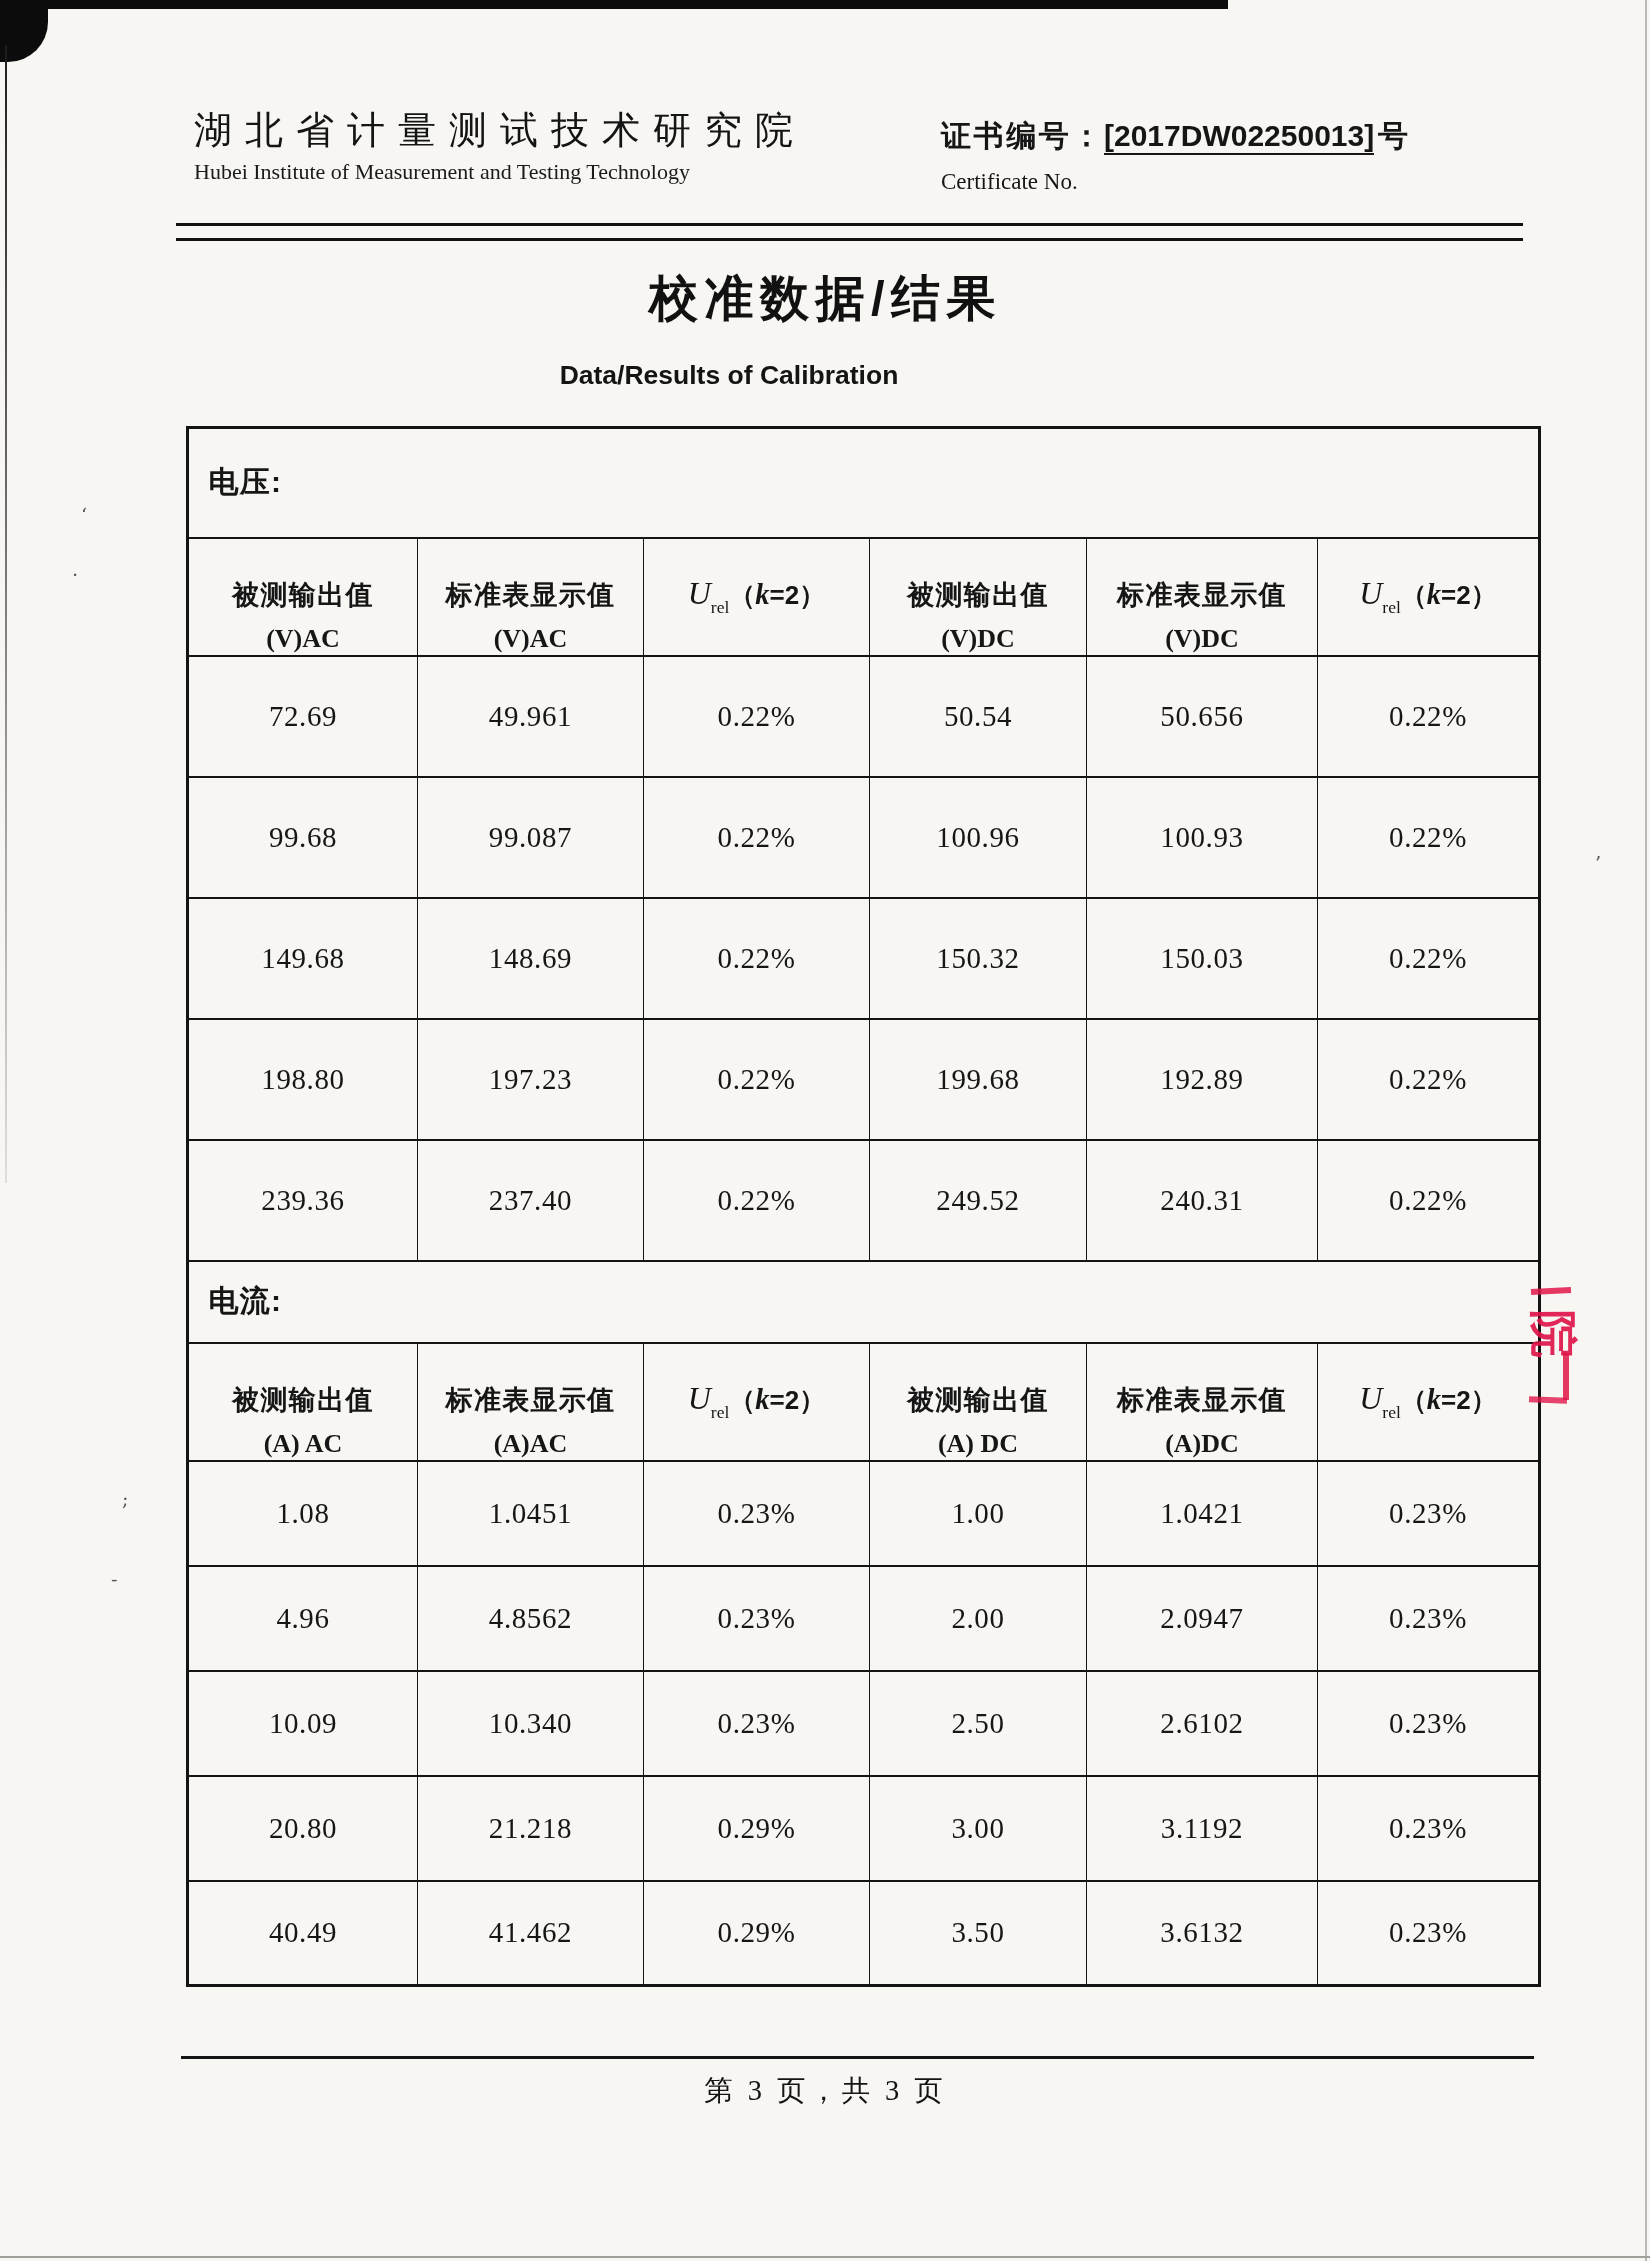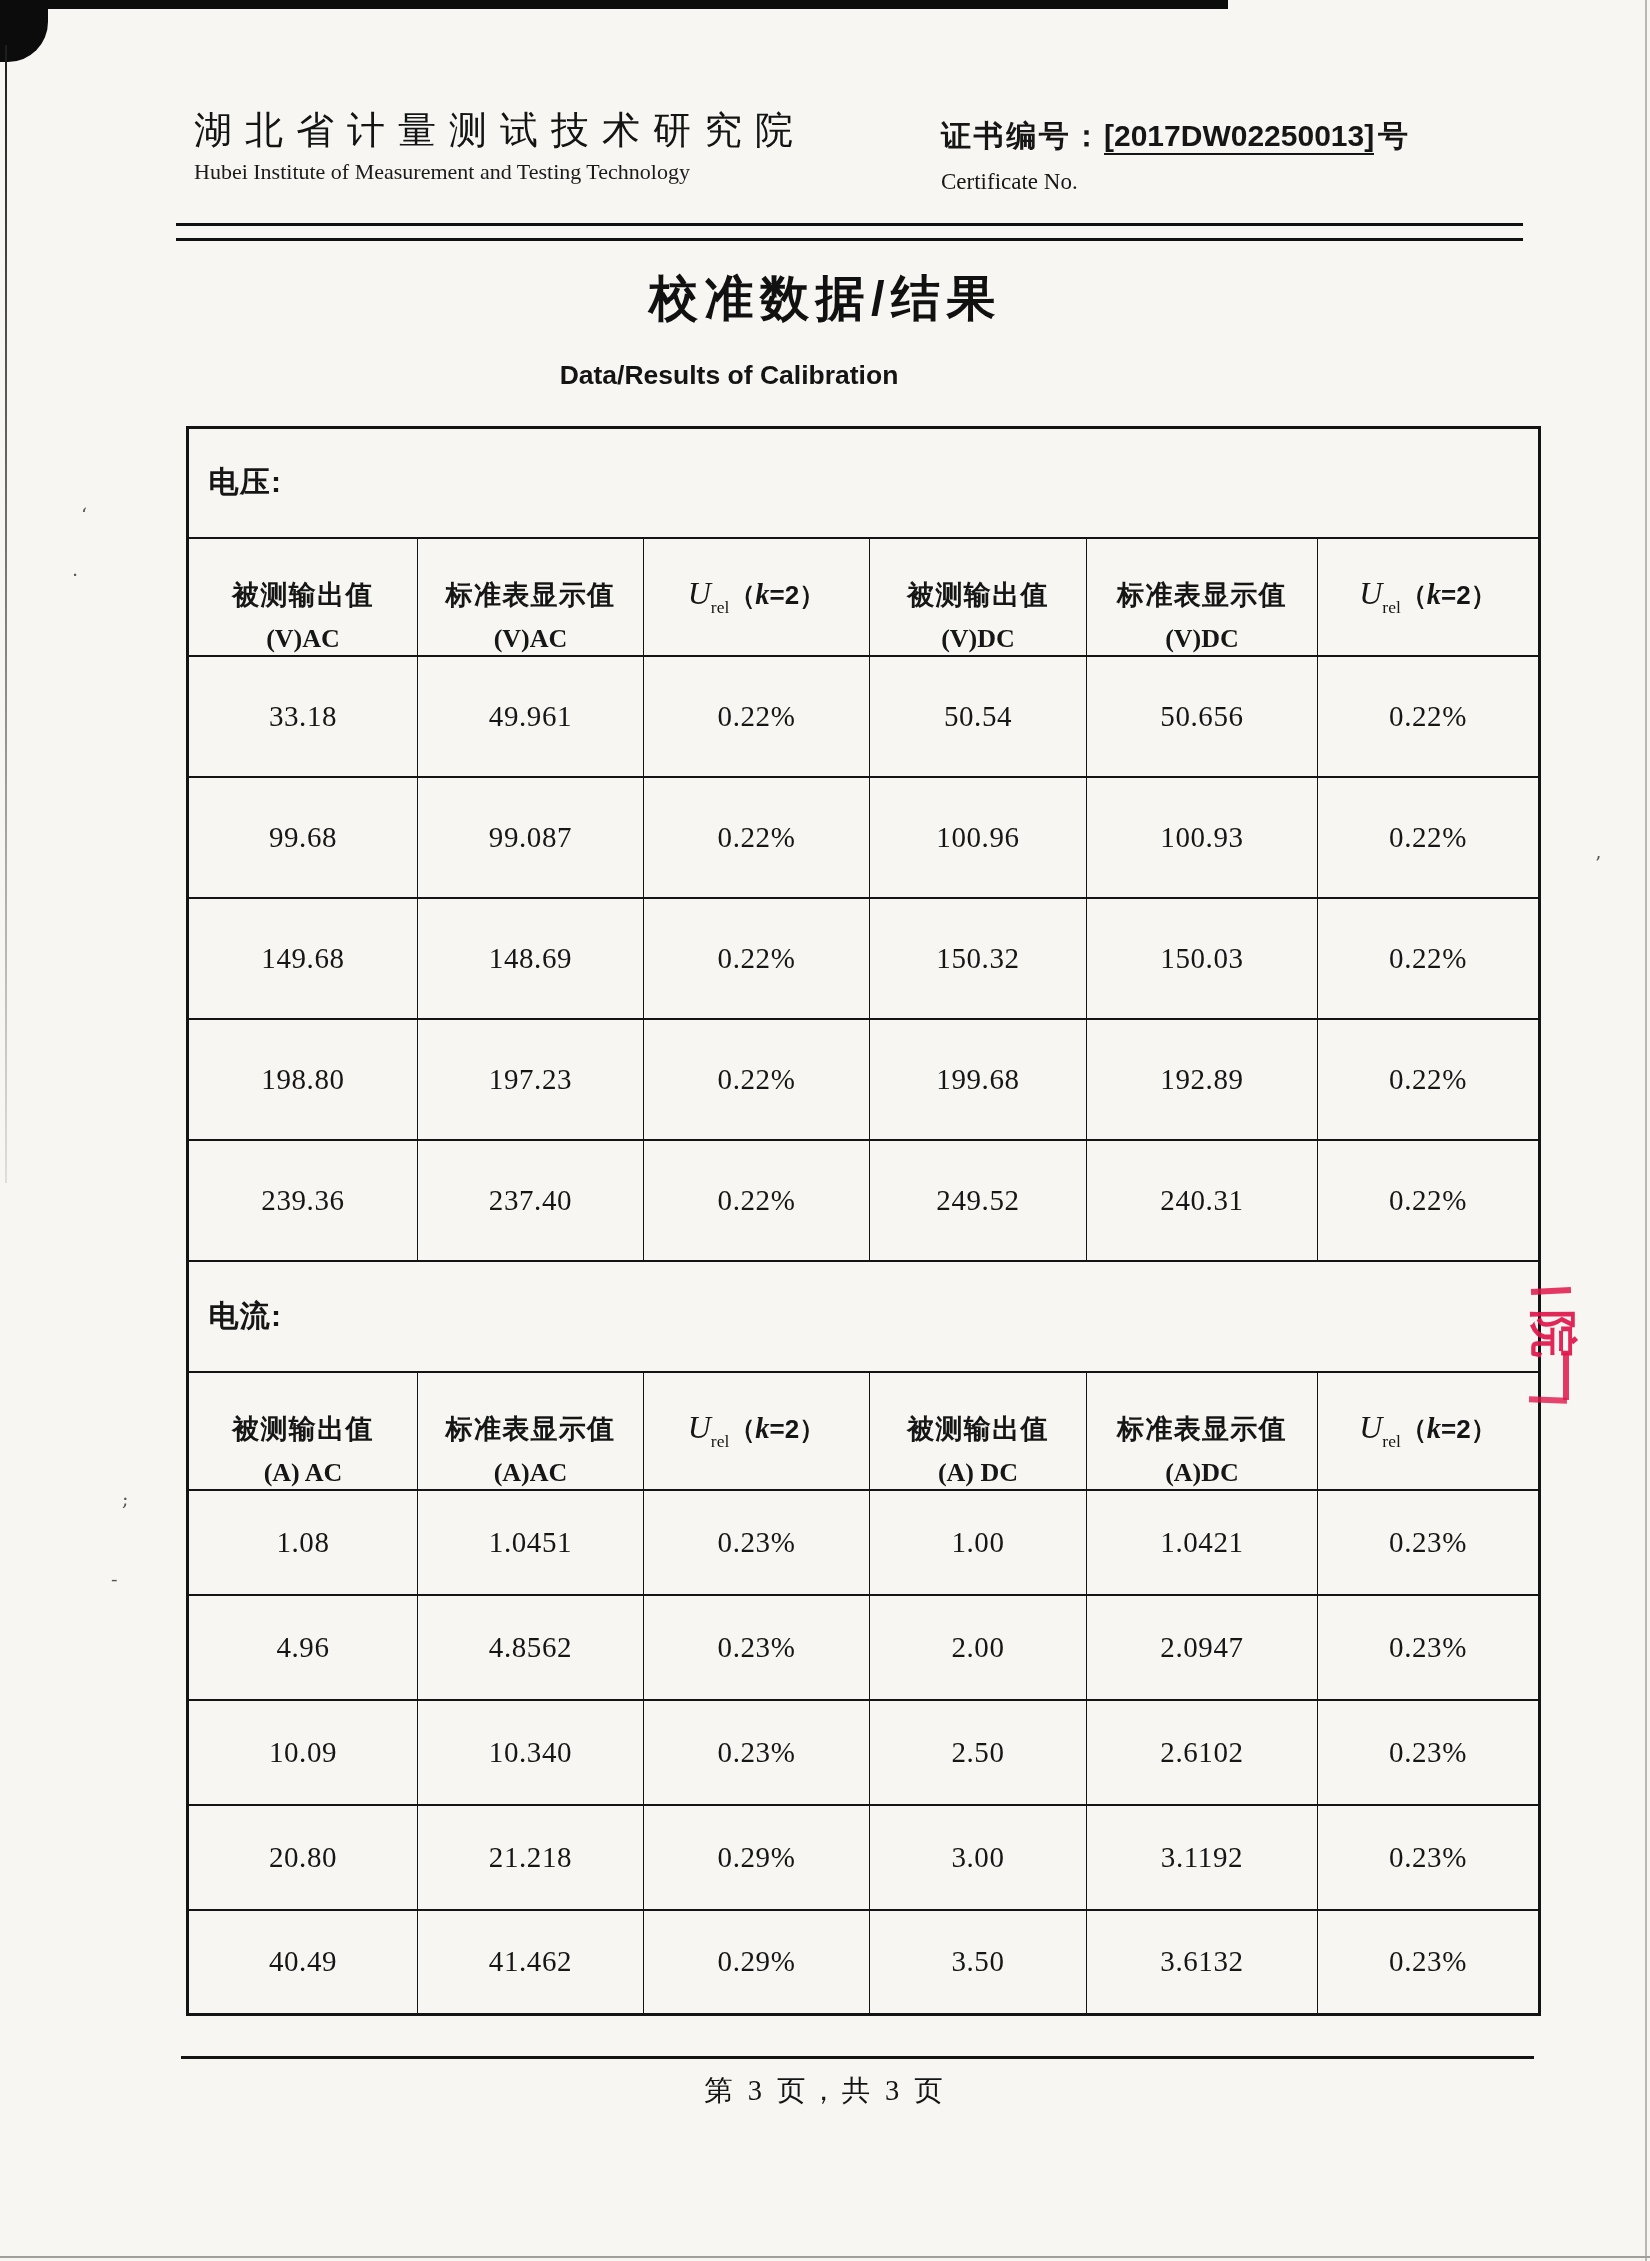--- a/index.html
+++ b/index.html
@@ -146,21 +146,21 @@
     </td>
     <td>
       <div class="h-cn">标准表显示值</div>
       <div class="h-unit">(V)DC</div>
     </td>
     <td>
       <span class="u-sym">U</span><span class="u-sub">rel</span><span class="u-paren">（</span><span class="u-k">k</span><span class="u-rest">=2）</span>
     </td>
   </tr>
   <tr class="row-v">
-    <td class="cell-num">33.18</td>
+    <td class="cell-num">72.69</td>
     <td class="cell-num">49.961</td>
     <td class="cell-num">0.22%</td>
     <td class="cell-num">50.54</td>
     <td class="cell-num">50.656</td>
     <td class="cell-num">0.22%</td>
   </tr>
   <tr class="row-v">
     <td class="cell-num">99.68</td>
     <td class="cell-num">99.087</td>
     <td class="cell-num">0.22%</td>
@@ -186,21 +186,21 @@
   </tr>
   <tr class="row-v">
     <td class="cell-num">239.36</td>
     <td class="cell-num">237.40</td>
     <td class="cell-num">0.22%</td>
     <td class="cell-num">249.52</td>
     <td class="cell-num">240.31</td>
     <td class="cell-num">0.22%</td>
   </tr>
 
-  <tr class="row-label" style="height:111px">
+  <tr class="row-label" style="height:82px">
     <td colspan="6">电流:</td>
   </tr>
   <tr class="row-head">
     <td>
       <div class="h-cn">被测输出值</div>
       <div class="h-unit">(A) AC</div>
     </td>
     <td>
       <div class="h-cn">标准表显示值</div>
       <div class="h-unit">(A)AC</div>

